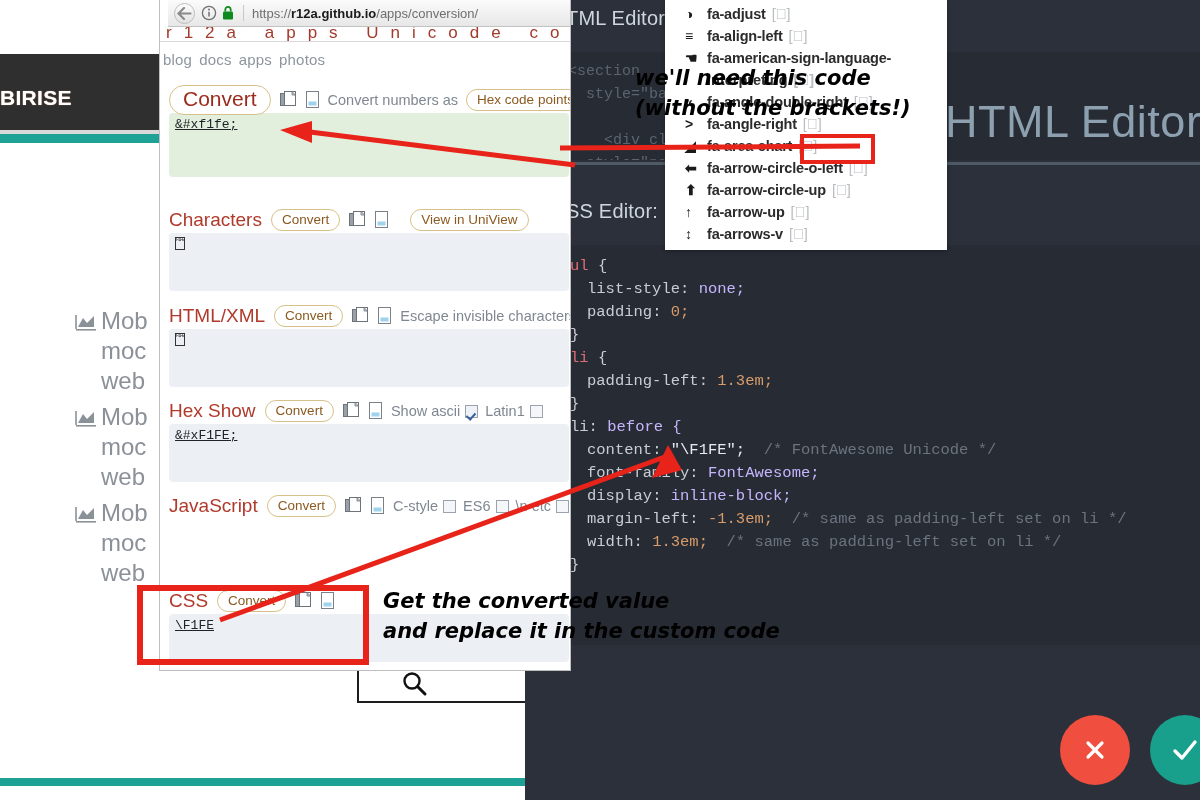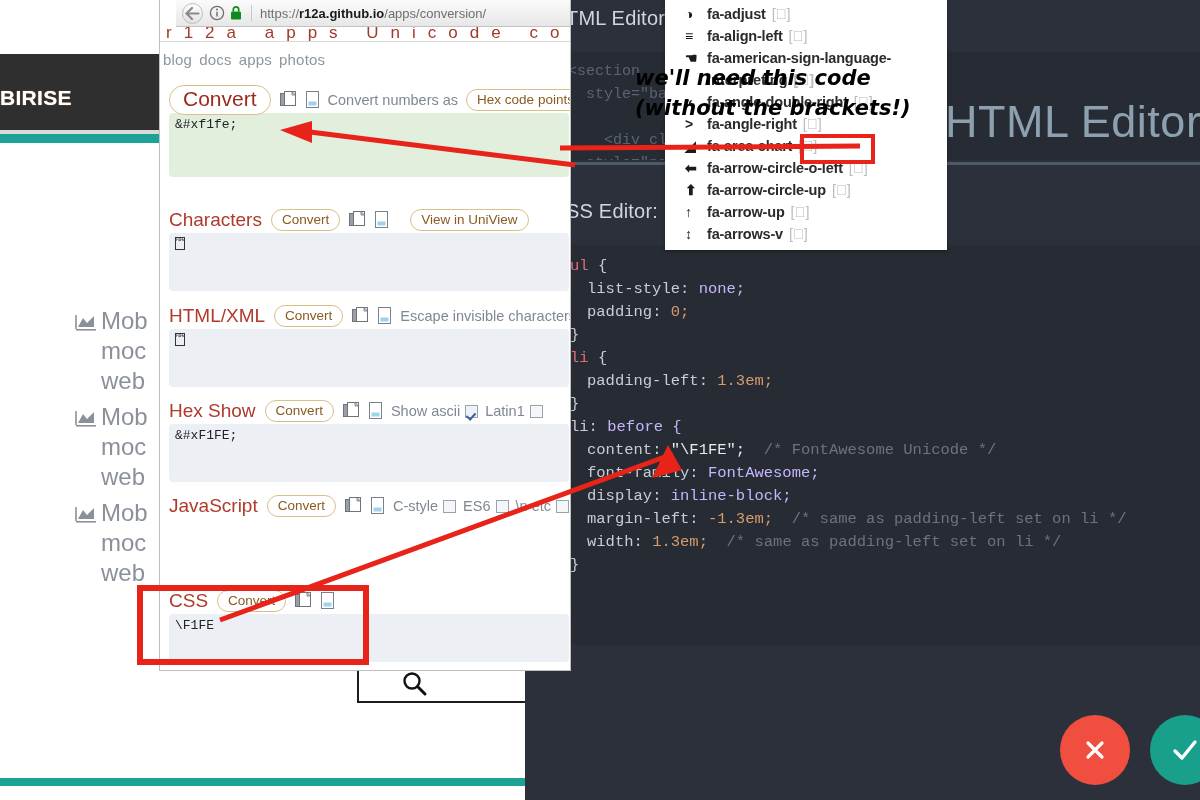--- a/index.html
+++ b/index.html
@@ -113,21 +113,21 @@
   .fab.ok     { left: 1150px; top: 715px; background: #18a08d; }
   .fab svg { display: block; }
 
   
   .browser {
     position: absolute; left: 160px; top: 0; width: 410px; height: 670px;
     background: #ffffff; box-shadow: 0 0 0 1px #bfbfbf;
     overflow: hidden;
   }
   .br-chrome {
-    position: absolute; left: 16px; top: 0; width: 410px; height: 27px;
+    position: absolute; left: 8px; top: 0; width: 410px; height: 27px;
     background: linear-gradient(#fbfbfb,#e7e7e7);
     border-bottom: 1px solid #c2c2c2;
     display: flex; align-items: center; padding: 0 6px;
   }
   .br-back {
     width: 21px; height: 21px; border-radius: 50%;
     background: linear-gradient(#fdfdfd,#e2e2e2);
     border: 1px solid #bdbdbd;
     display: flex; align-items: center; justify-content: center;
     flex: 0 0 auto;
@@ -185,20 +185,21 @@
   .cb.on:after {
     content: ""; position: absolute; left: 2px; top: 5px;
     width: 4px; height: 7px; border: solid #3a5f9e;
     border-width: 0 2px 2px 0; transform: rotate(42deg);
   }
   .ta {
     width: 400px; background: #eceff4; border: none; border-radius: 4px;
     font-family: "Liberation Mono","DejaVu Sans Mono", monospace;
     font-size: 13px; color: #20242a; padding: 4px 6px; resize: none;
     display:block;
+    text-decoration:underline;
   }
   .ta.green { background: #e2efdd; }
   .glyph-box {
     display:inline-block; width: 10px; height: 13px;
     border: 1px solid #333; font-size: 5px; line-height: 5px;
     color: #333; text-align:center; vertical-align: -2px;
     font-family: "Liberation Mono", monospace;
     letter-spacing: -1px; overflow:hidden;
   }
 
@@ -589,14 +590,16 @@
   <svg class="arrow" style="left:190px; top:440px;" width="500" height="185" viewBox="0 0 500 185">
     <path d="M30 180 L480 15" stroke="#e8231a" stroke-width="5" fill="none"></path>
     <path d="M478 5 L462 38 L492 30 Z" fill="#e8231a"></path>
   </svg>
 
   <div class="hl-box"></div>
   <div class="hl-box2"></div>
 
   <div class="hand a2">we'll need this code
 (without the brackets!)</div>
+  <div class="hand a3">Get the converted value
+and replace it in the custom code</div>
 
 </div>
 
 </body></html>

